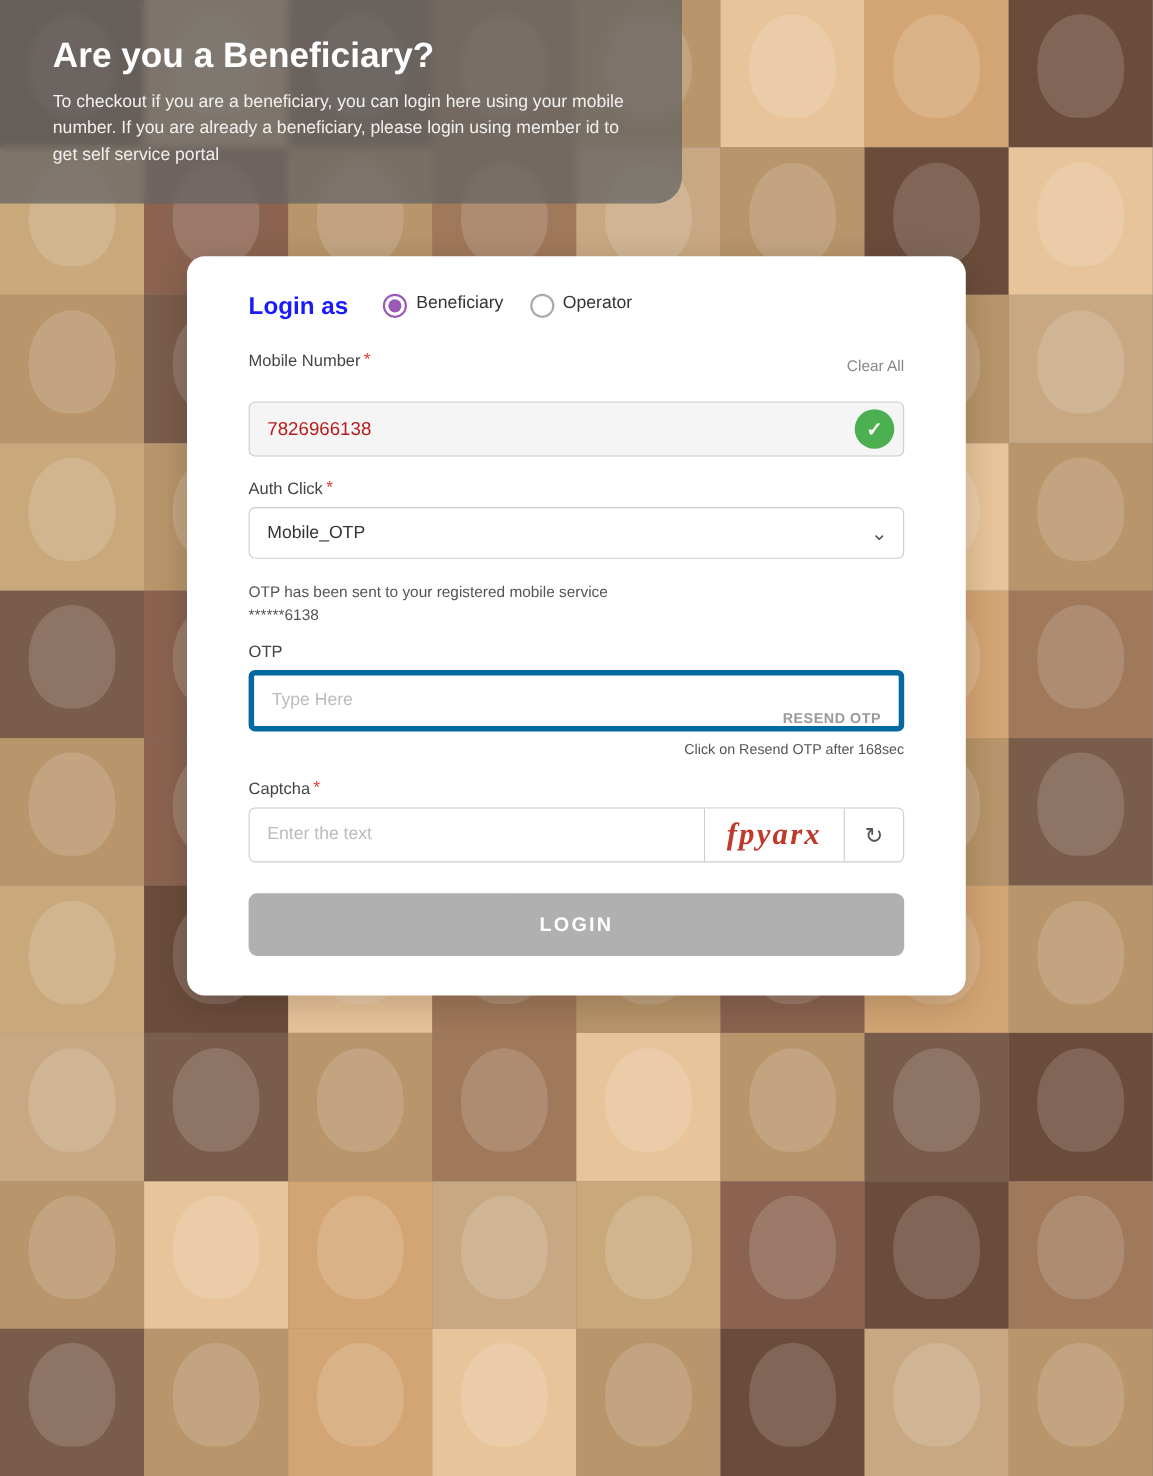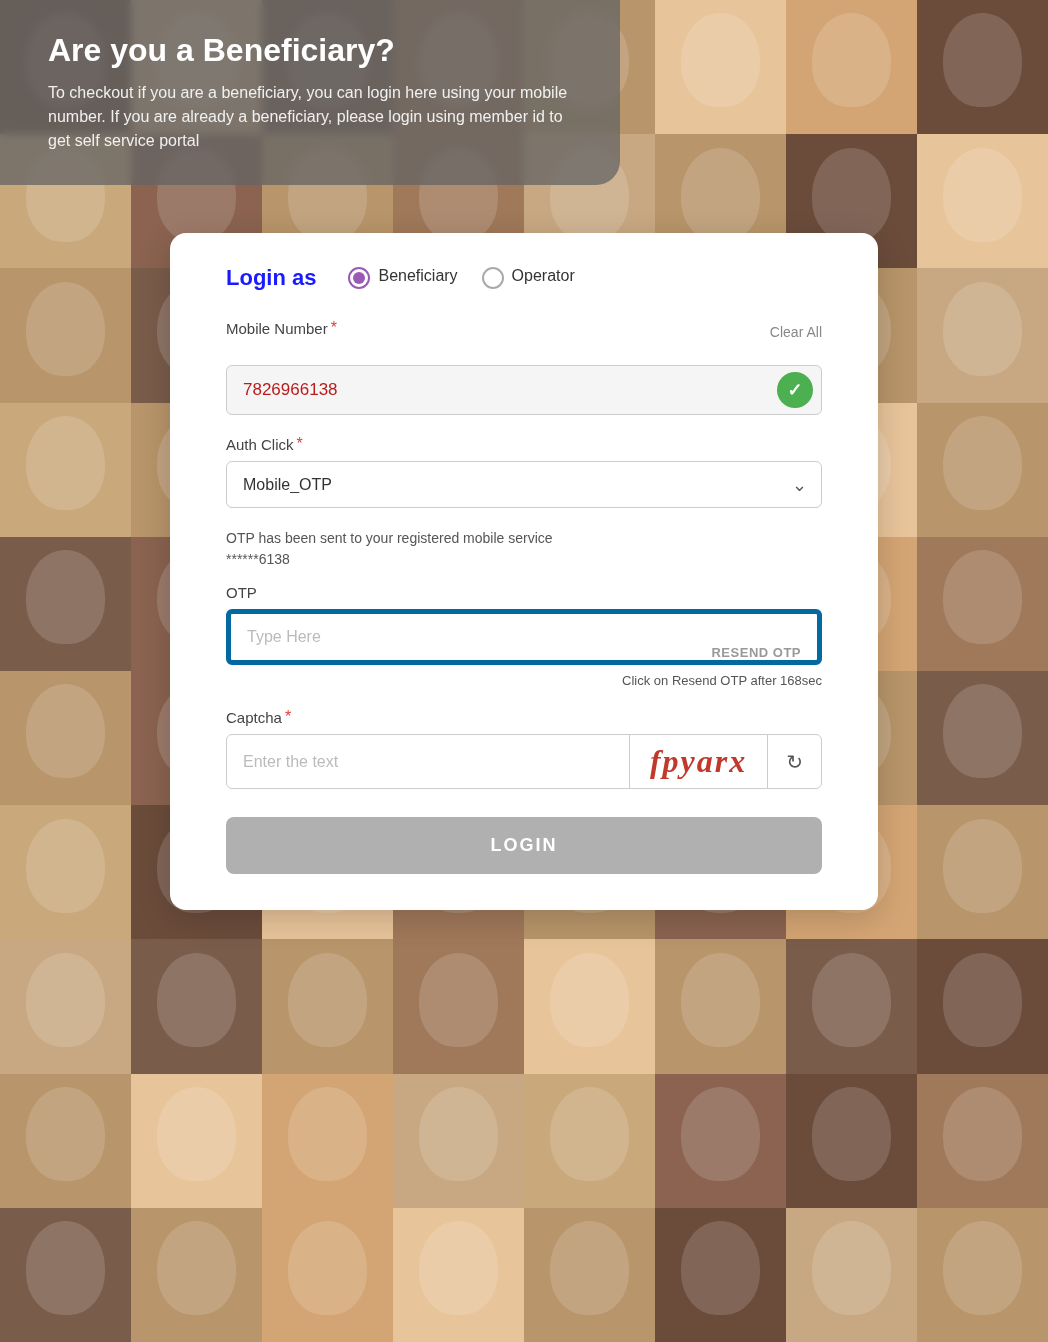--- a/index.html
+++ b/index.html
@@ -347,21 +347,21 @@
     .captcha-image {
       display: flex;
       align-items: center;
       justify-content: center;
       padding: 8px 20px;
       background: #fff;
       min-width: 120px;
     }
 
     .captcha-text {
-      font-size: 32px;
+      font-size: 28px;
       font-weight: 900;
       color: #c0392b;
       font-style: italic;
       letter-spacing: 2px;
       font-family: Georgia, serif;
     }
 
     .captcha-refresh-divider {
       width: 1px;
       background: #ccc;

